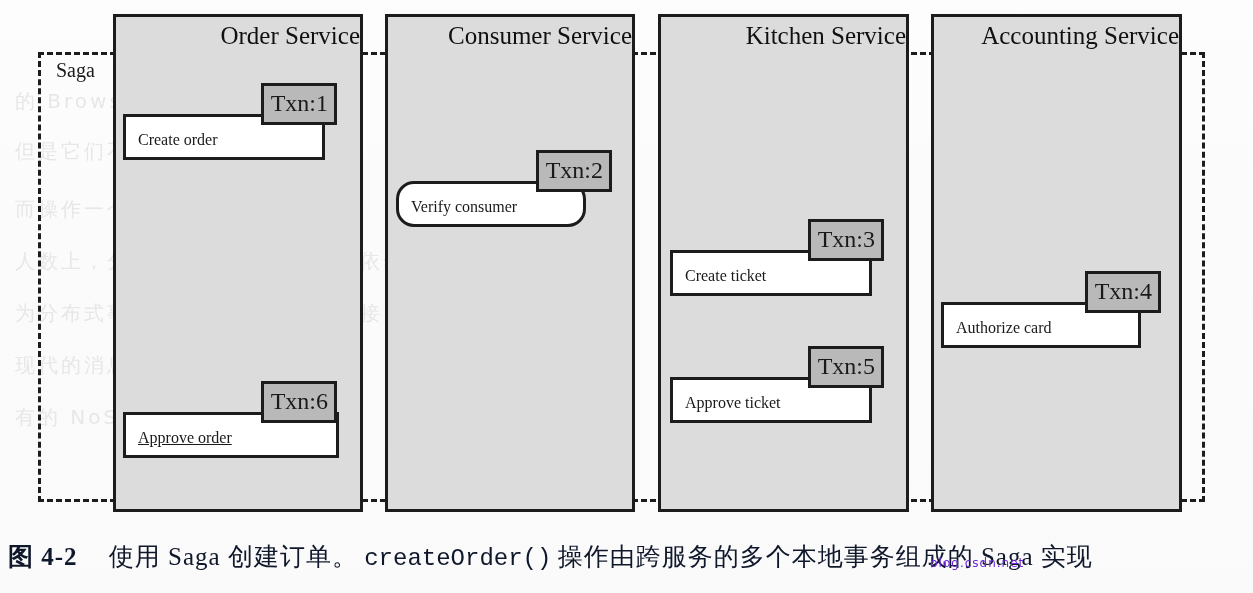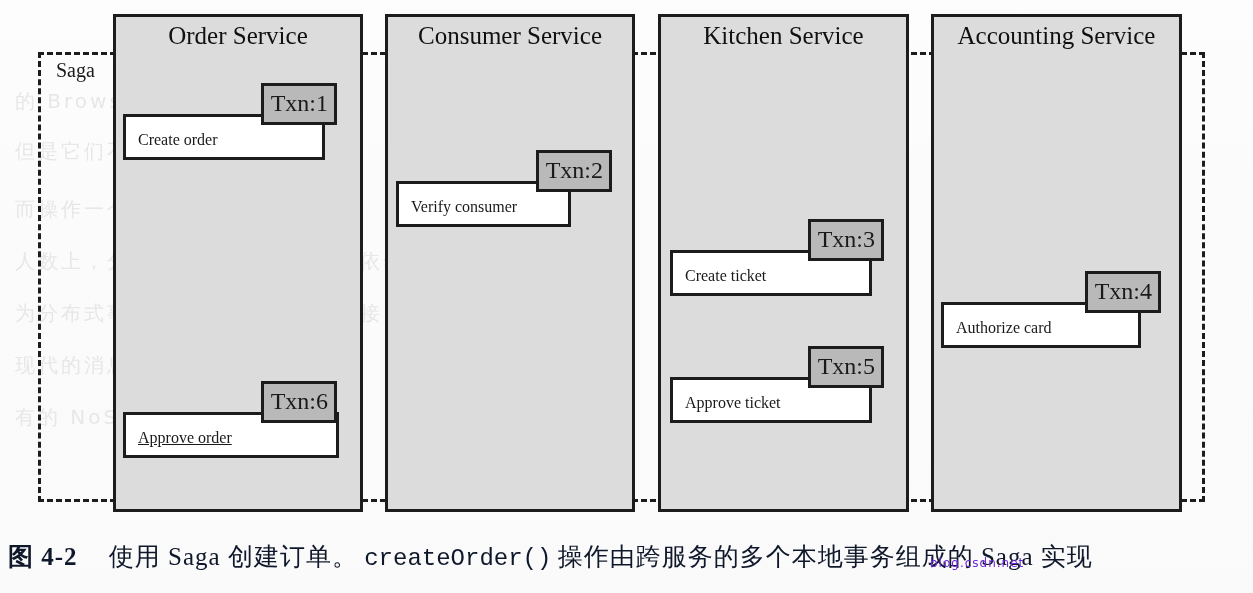--- a/index.html
+++ b/index.html
@@ -74,21 +74,21 @@
     background: #dcdcdc;
     border: 3px solid #1c1c1c;
     box-sizing: border-box;
     z-index: 5;
   }
   .lane-title {
     position: absolute;
     top: 4px;
     left: 0;
     right: 0;
-    text-align: center;
+    text-align: right;
     font-size: 25px;
     line-height: 30px;
     white-space: nowrap;
     color: #101010;
   }
 
   
   #lane-order      { left: 113px; width: 250px; }
   #lane-consumer   { left: 385px; width: 250px; }
   #lane-kitchen    { left: 658px; width: 251px; }
@@ -129,21 +129,21 @@
 
   
   #node-create-order      { left: 123px; top: 83px;  width: 222px; }
   #node-verify-consumer   { left: 396px; top: 150px; width: 224px; }
   #node-create-ticket     { left: 670px; top: 219px; width: 222px; }
   #node-authorize-card    { left: 941px; top: 271px; width: 228px; }
   #node-approve-ticket    { left: 670px; top: 346px; width: 222px; }
   #node-approve-order     { left: 123px; top: 381px; width: 222px; }
 
   #node-create-order    .txn-body { width: 202px; }
-  #node-verify-consumer .txn-body { width: 175px; }
+  #node-verify-consumer .txn-body { width: 190px; border-radius: 18px; }
   #node-create-ticket   .txn-body { width: 202px; }
   #node-authorize-card  .txn-body { width: 200px; }
   #node-approve-ticket  .txn-body { width: 202px; }
   #node-approve-order   .txn-body { width: 216px; text-decoration: underline; }
 
   
   #caption {
     position: absolute;
     left: 8px;
     top: 540px;

